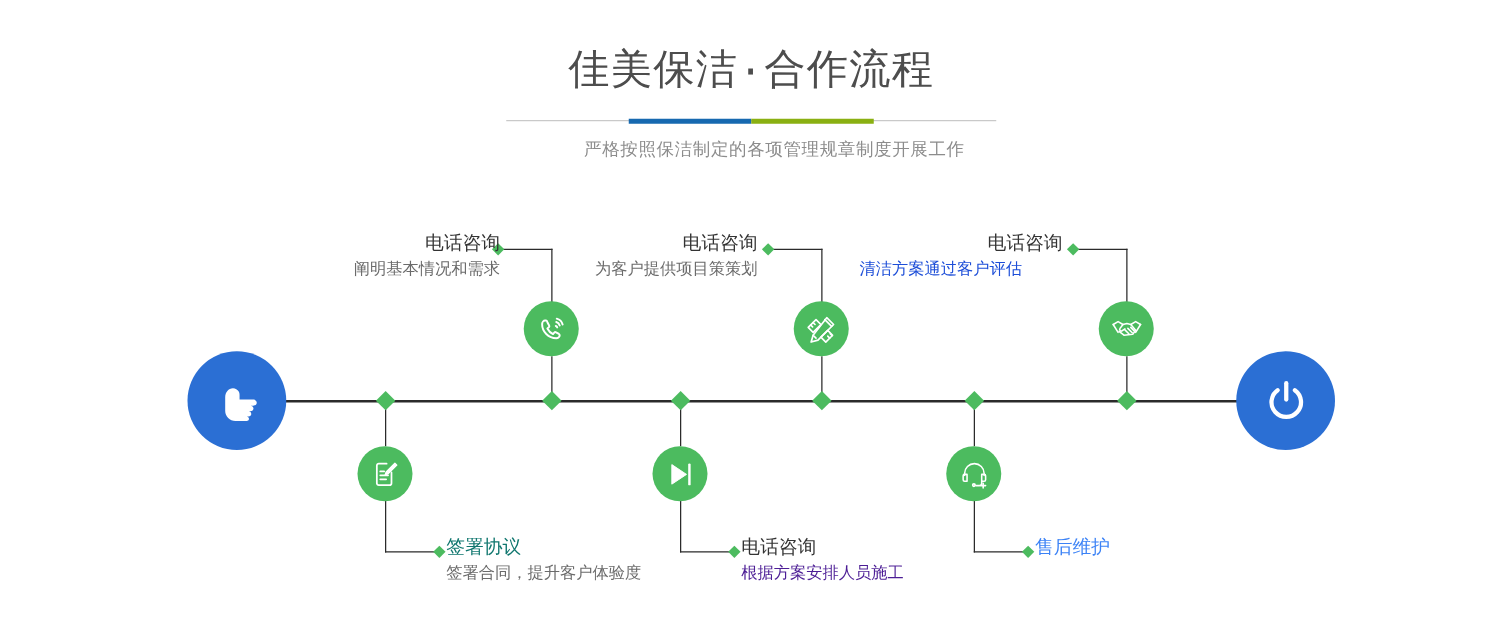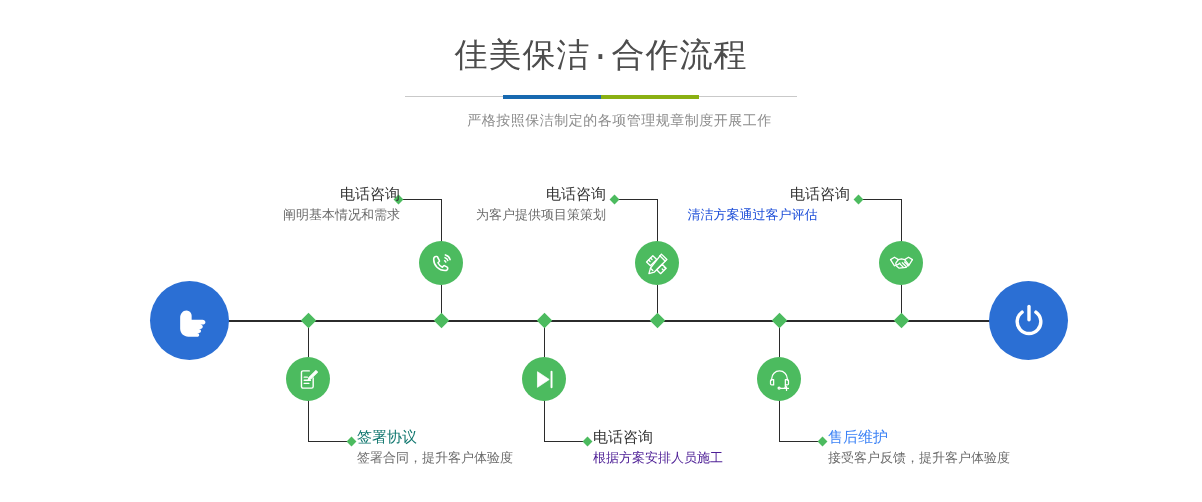--- a/index.html
+++ b/index.html
@@ -240,16 +240,15 @@
     <div class="s" style="color: rgb(107, 107, 107);">签署合同，提升客户体验度</div>
   </div>
 
   <div class="lbl dn" style="left:593px;top:429px;width:230px;">
     <div class="t" style="color: rgb(51, 51, 51);">电话咨询</div>
     <div class="s" style="color: #4c1d95;">根据方案安排人员施工</div>
   </div>
 
   <div class="lbl dn" style="left:828px;top:429px;width:260px;">
     <div class="t" style="color: #3b82f6;">售后维护</div>
-    <div class="s" style="color: rgb(107, 107, 107);">接受客户反馈，提升客户体验度</div>
   </div>
 
 </div>
 
 </body></html>

